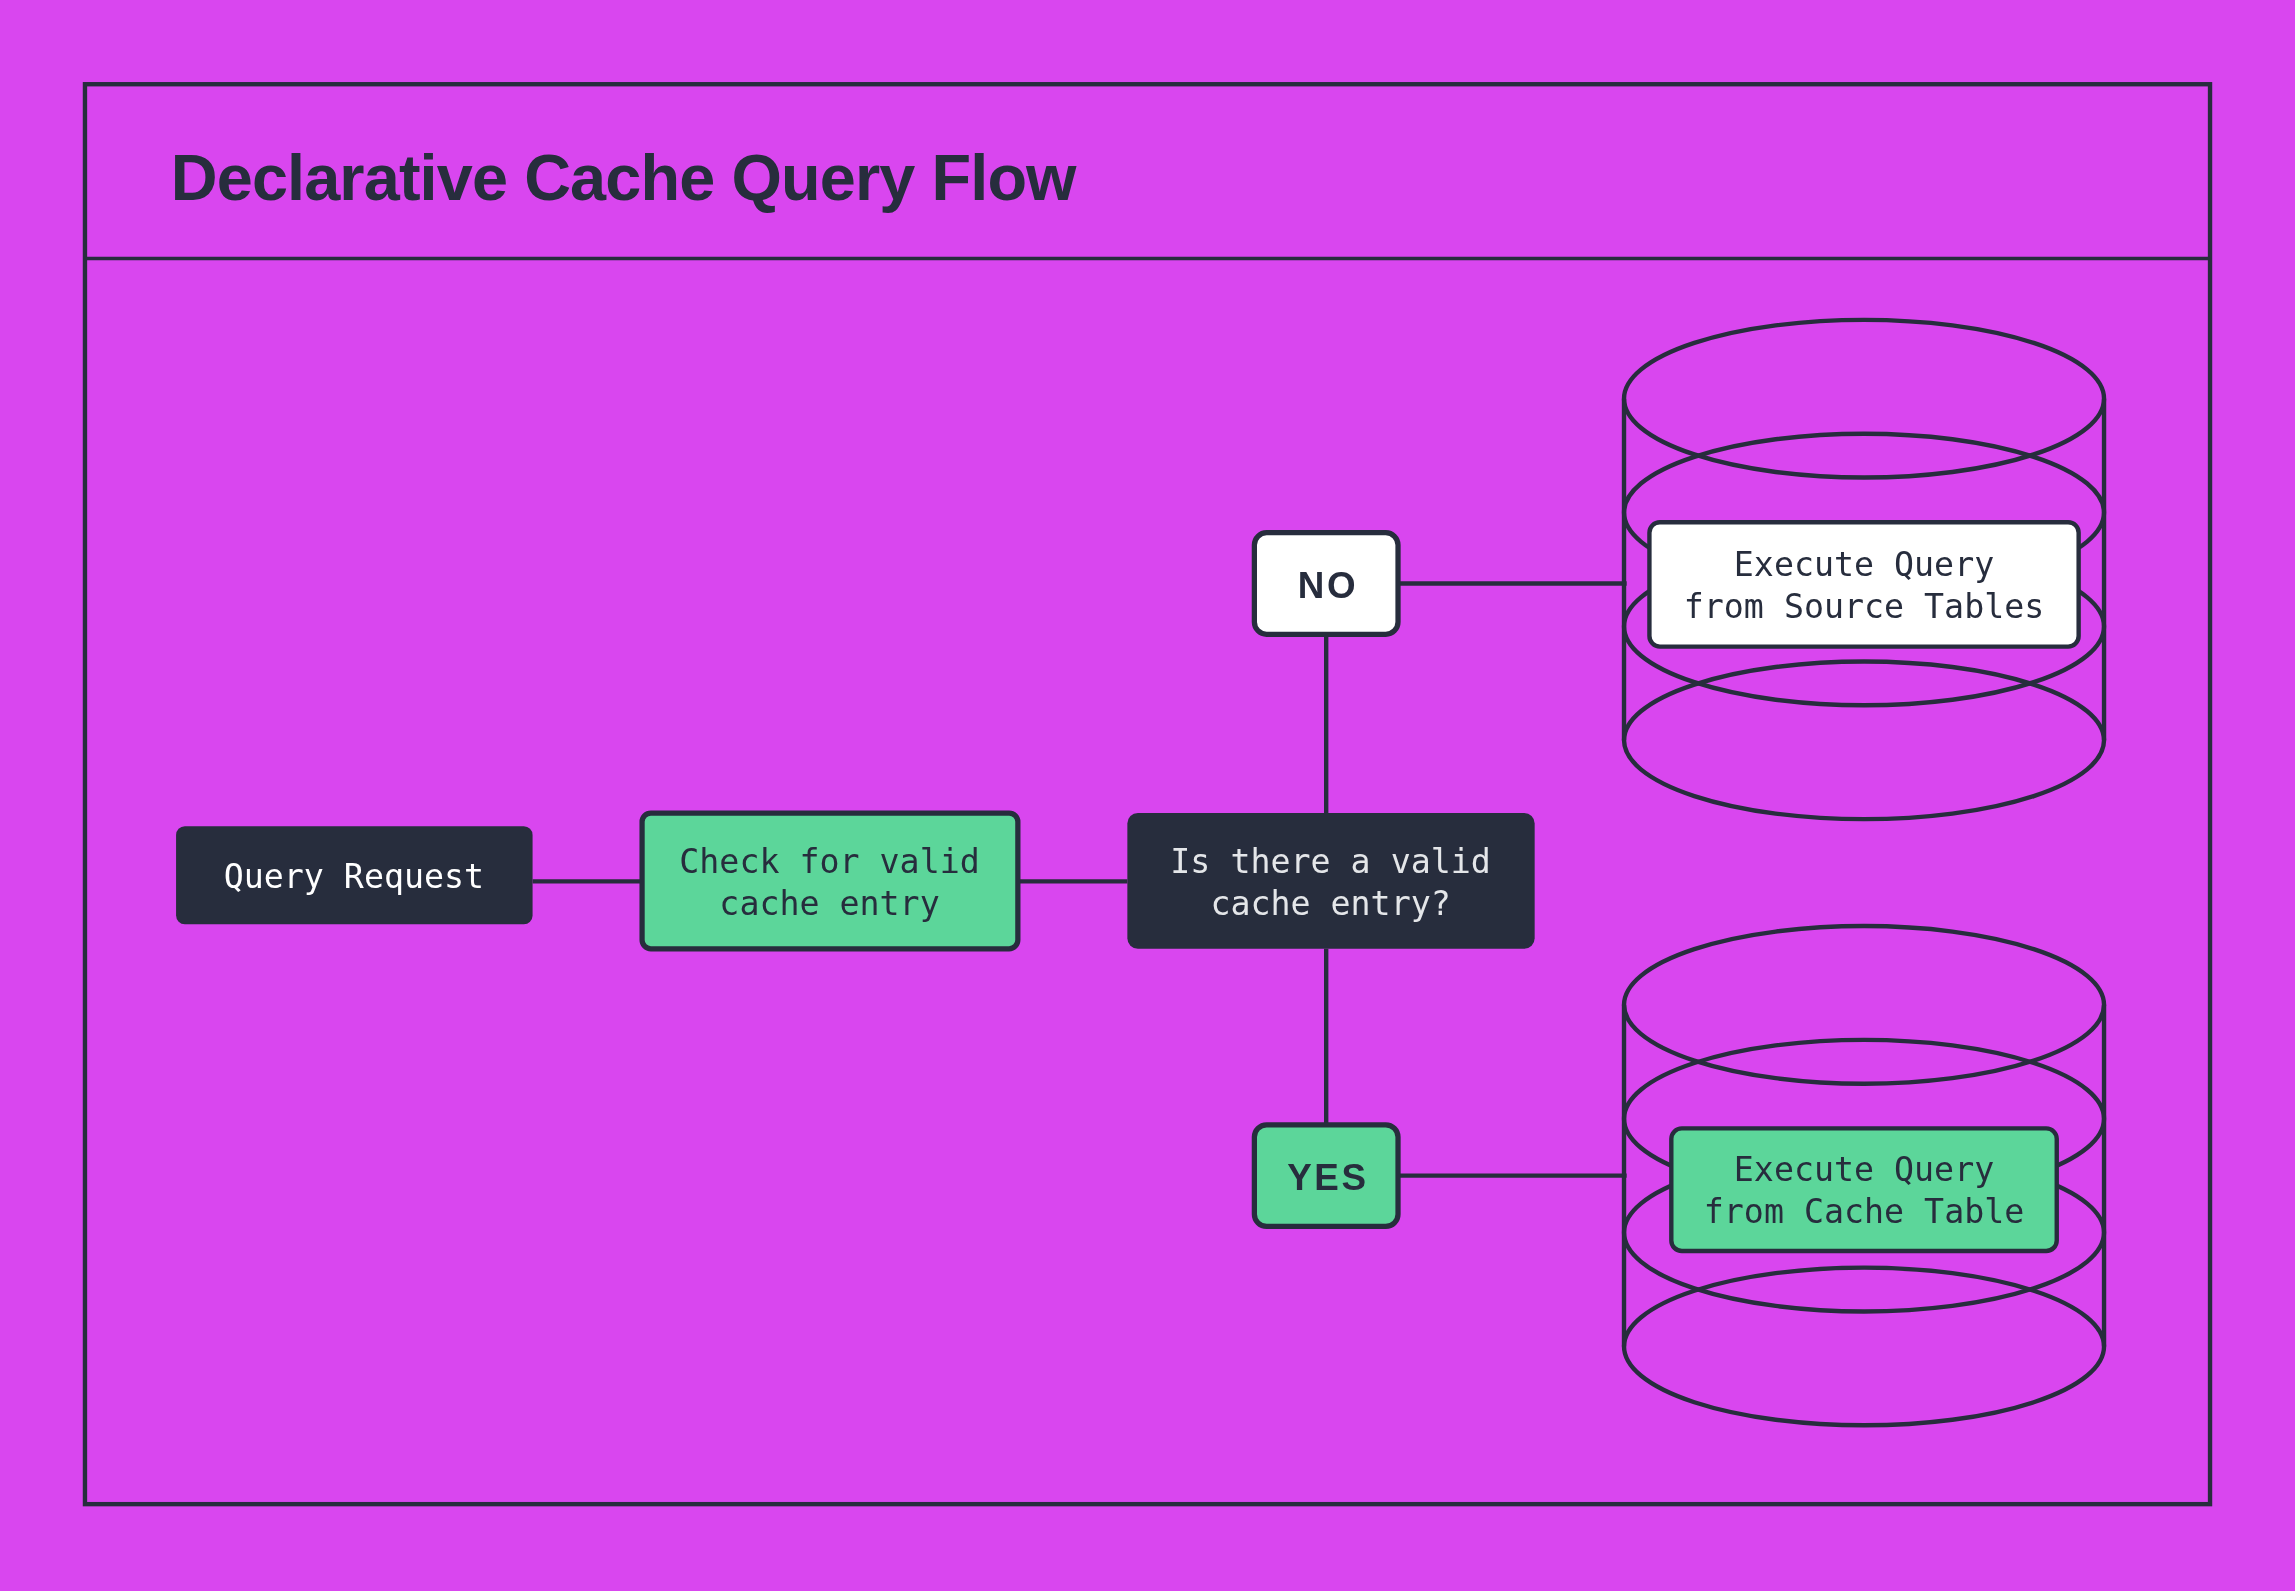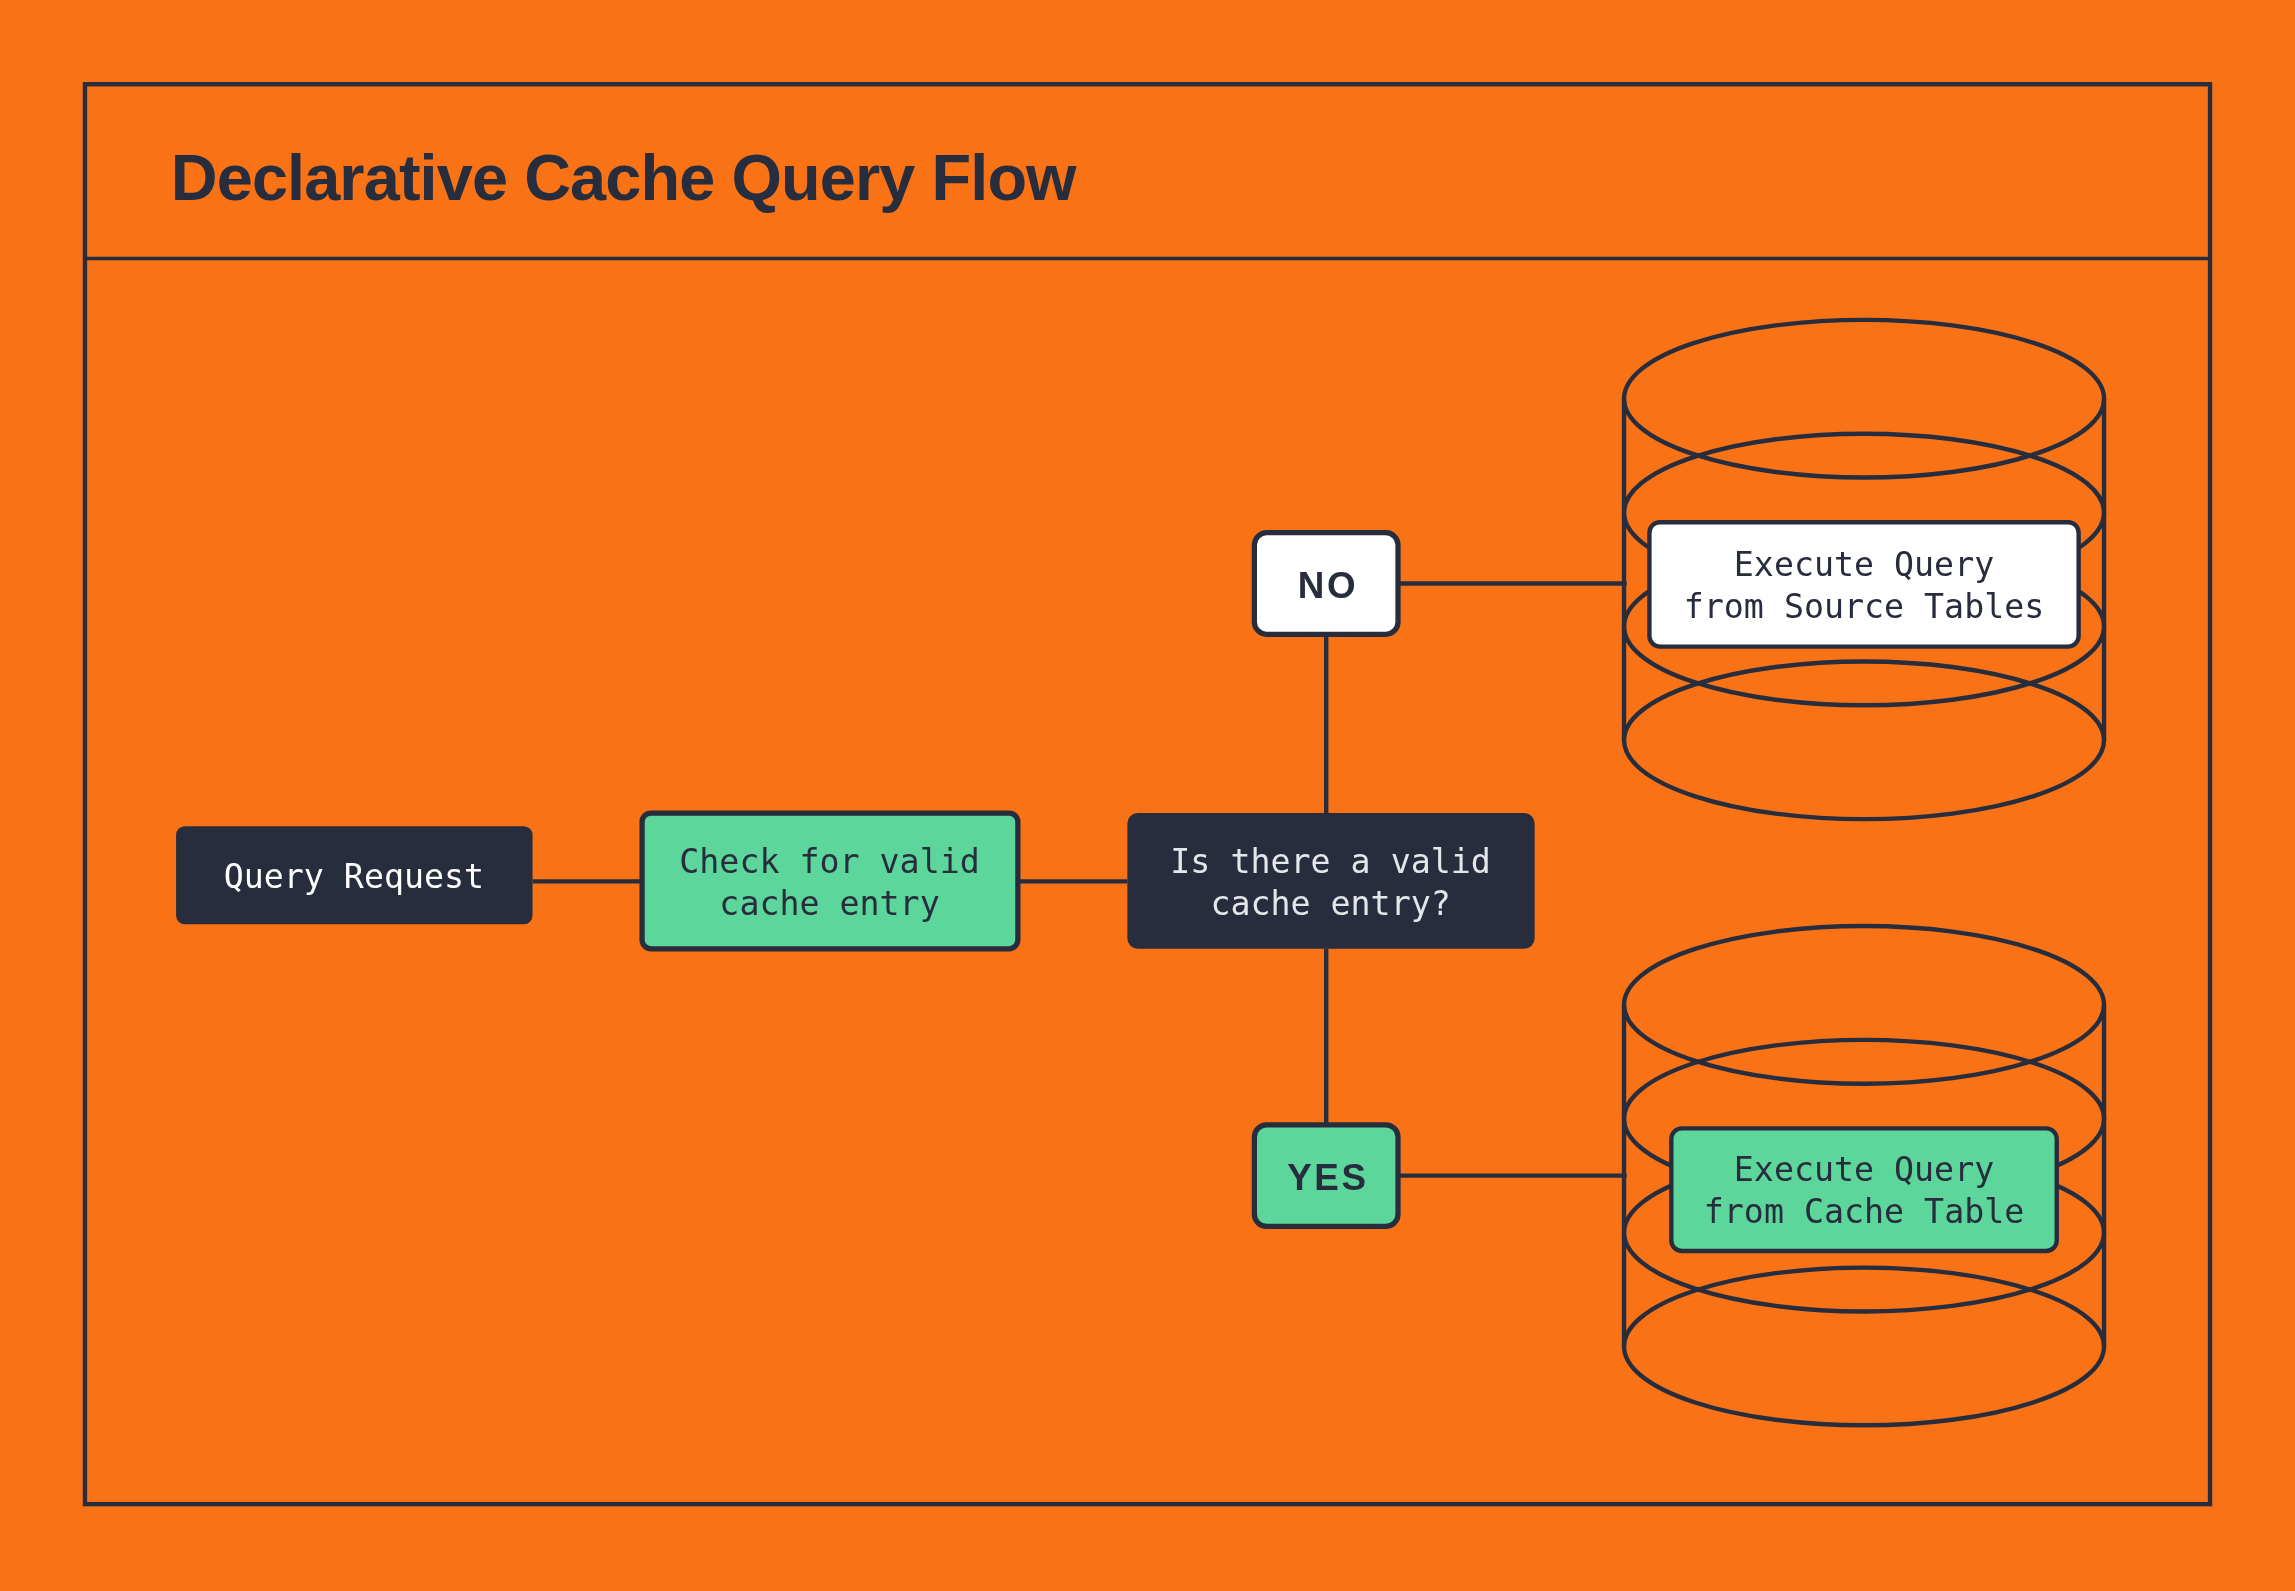--- a/index.html
+++ b/index.html
@@ -7,21 +7,21 @@
     padding: 0;
     width: 2295px;
     height: 1591px;
     background: #ffffff;
     font-family: "Liberation Sans", sans-serif;
   }
   .stage {
     position: relative;
     width: 2295px;
     height: 1591px;
-    background: #f97316;
+    background: #d946ef;
   }
   svg { display: block; }
   .title-text {
     font-family: "Liberation Sans", sans-serif;
     font-weight: bold;
     font-size: 74px;
     letter-spacing: -1px;
     fill: #272d3d;
   }
   .mono {

